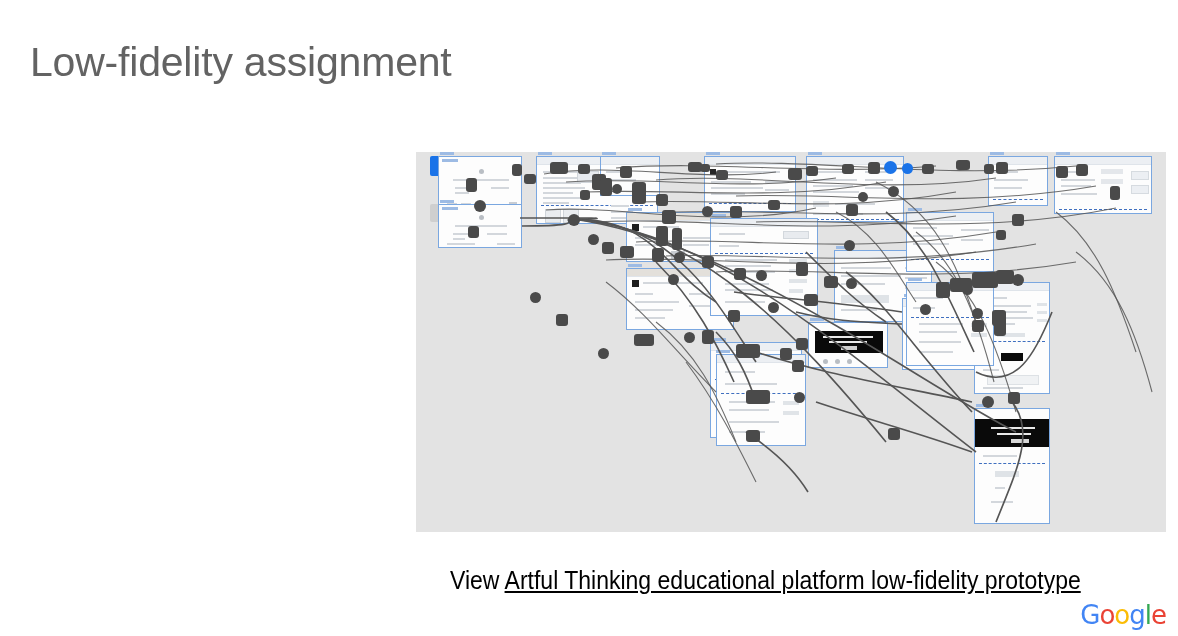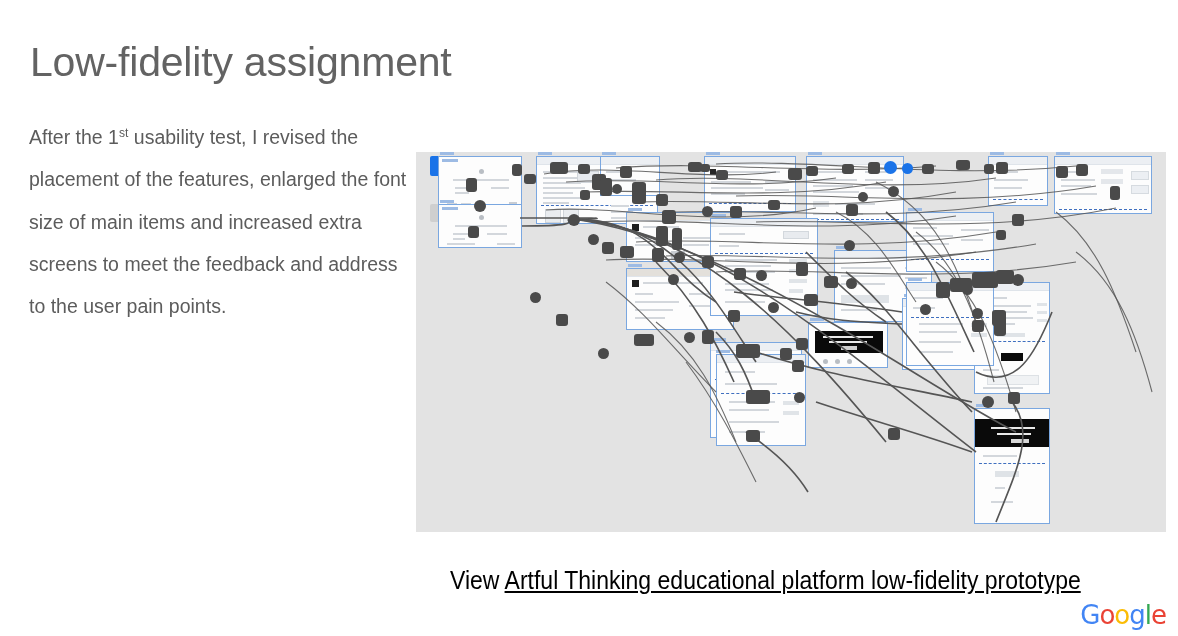--- a/index.html
+++ b/index.html
@@ -87,21 +87,20 @@
   #google-logo span:nth-child(4){color:#4285F4;}
   #google-logo span:nth-child(5){color:#34A853;}
   #google-logo span:nth-child(6){color:#EA4335;}
 </style>
 </head>
 <body>
 
 <div id="slide-title">Low-fidelity assignment</div>
 
 <div id="body-copy">
-  <p><span>After the 1</span><sup>st</sup><span> usability test, I revised the placement of the features, enlarged the font size of main items and increased extra screens to meet the feedback and address to the user pain points.</span></p>
 </div>
 
 <div id="proto-figure">
   <div id="proto-canvas">
 
     <div class="bluetab" style="left:14px;top:4px;"></div>
     <div class="flabel" style="left:24px;top:0px;"></div>
     <div class="frame" style="left:22px;top:4px;width:84px;height:52px;">
       <div class="tl"></div>
       <div class="dot" style="left:40px;top:12px;width:5px;height:5px;"></div>

